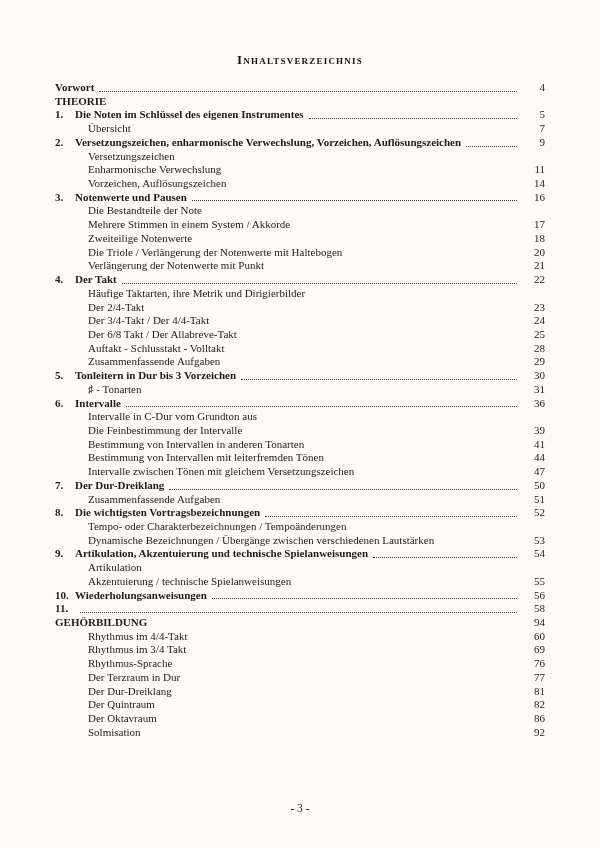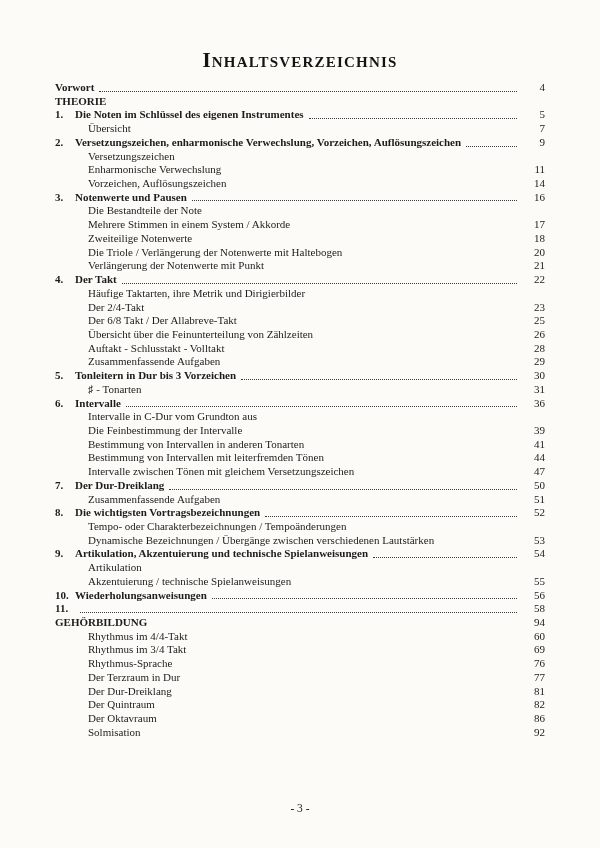--- a/index.html
+++ b/index.html
@@ -17,21 +17,21 @@
   }
   .page-inner {
     position: absolute;
     top: 0; left: 0; right: 0; bottom: 0;
     padding: 50px 55px 0 55px;
   }
   .toc-title {
     text-align: center;
     font-variant: small-caps;
     font-weight: bold;
-    font-size: 21px;
+    font-size: 13px;
     line-height: 20px;
     letter-spacing: 1.2px;
     margin: 0 0 11px 0;
     color: #161412;
   }
   .toc-list {
     width: 100%;
   }
   .row {
     display: flex;
@@ -187,29 +187,29 @@
     <span class="page-num"></span>
   </div>
       <div class="row indent">
 
     <span class="label">Der 2/4-Takt</span>
     <span class="leader"></span>
     <span class="page-num">23</span>
   </div>
       <div class="row indent">
 
+    <span class="label">Der 3/4-Takt / Der 4/4-Takt</span>
+    <span class="leader"></span>
+    <span class="page-num">24</span>
+  </div>
+      <div class="row indent">
+
     <span class="label">Der 6/8 Takt / Der Allabreve-Takt</span>
     <span class="leader"></span>
     <span class="page-num">25</span>
-  </div>
-      <div class="row indent">
-
-    <span class="label">Übersicht über die Feinunterteilung von Zählzeiten</span>
-    <span class="leader"></span>
-    <span class="page-num">26</span>
   </div>
       <div class="row indent">
 
     <span class="label">Auftakt - Schlusstakt - Volltakt</span>
     <span class="leader"></span>
     <span class="page-num">28</span>
   </div>
       <div class="row indent">
 
     <span class="label">Zusammenfassende Aufgaben</span>

